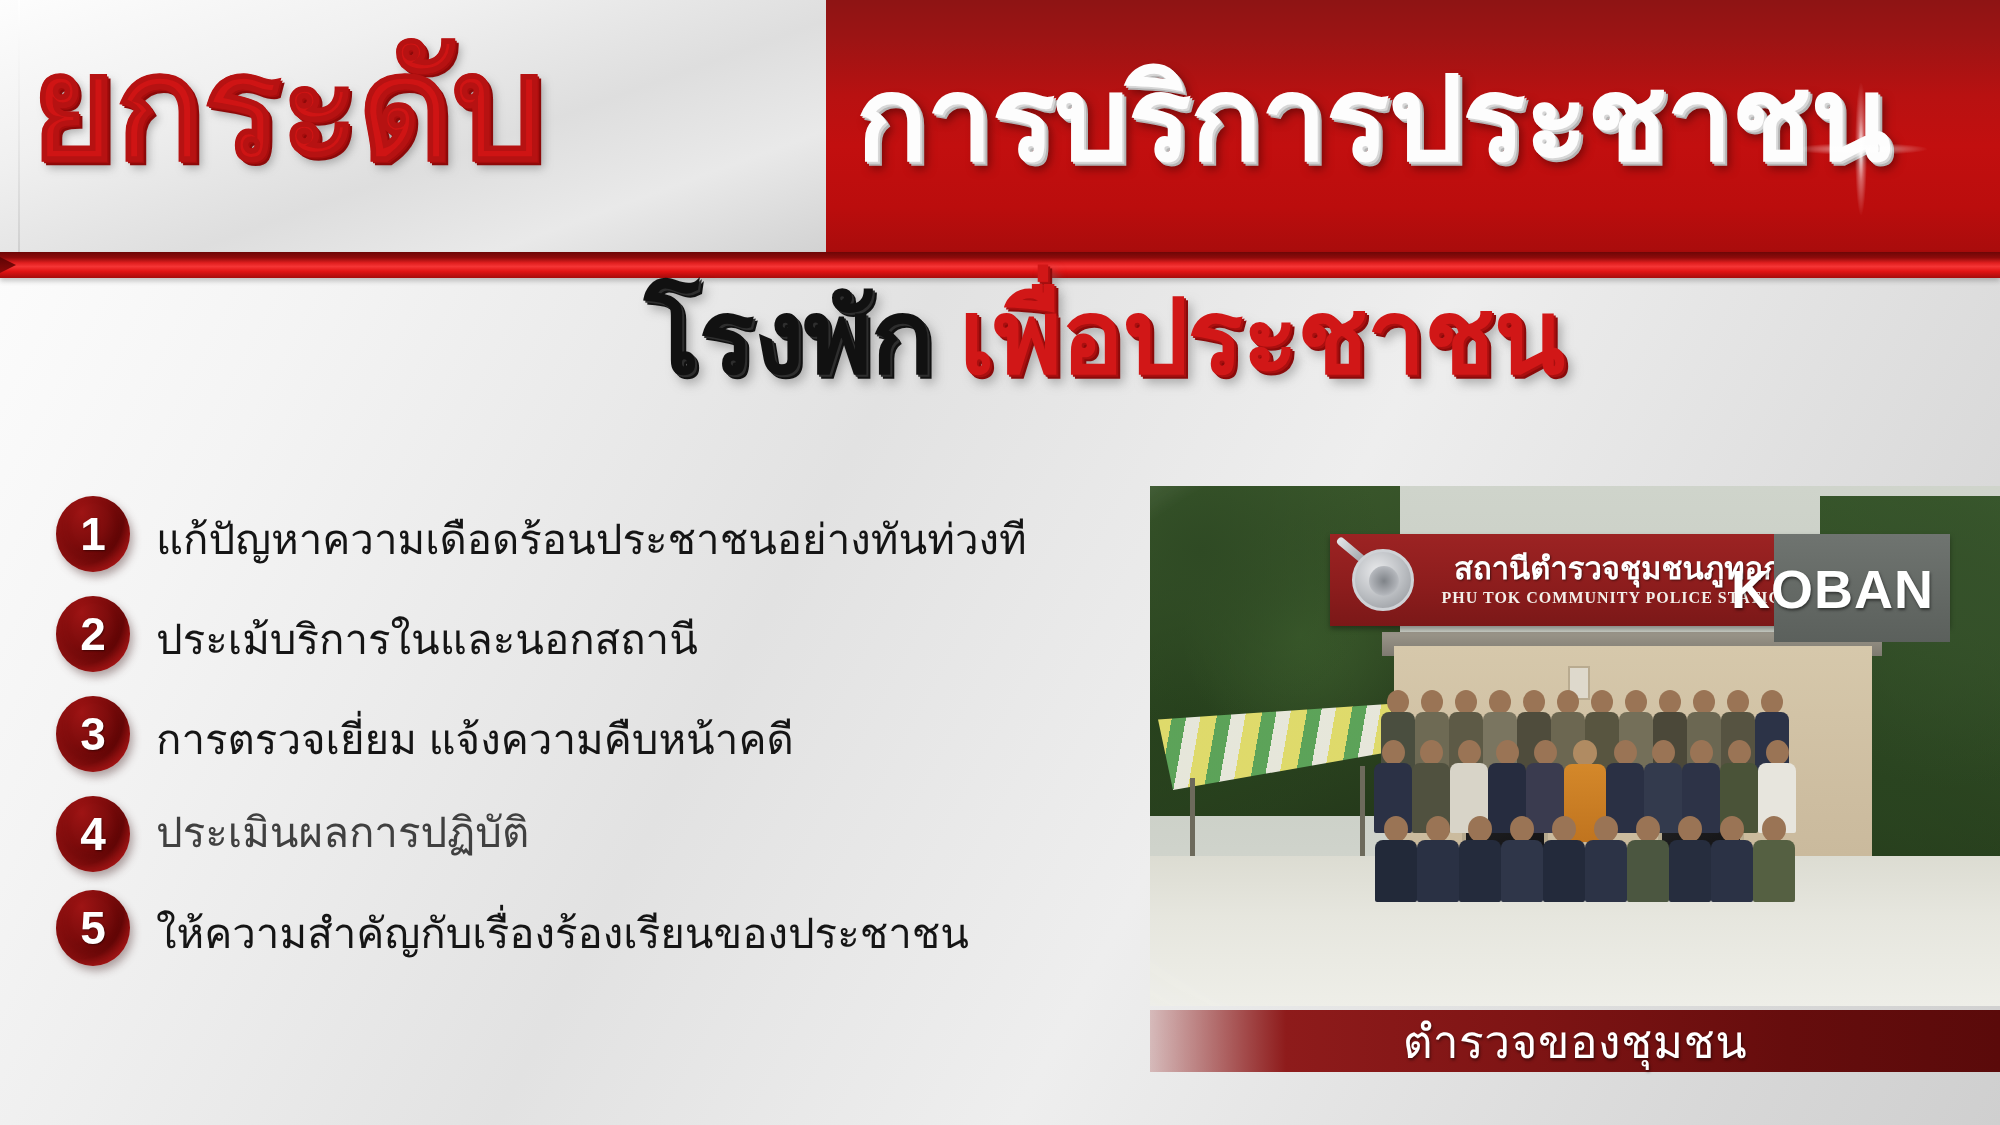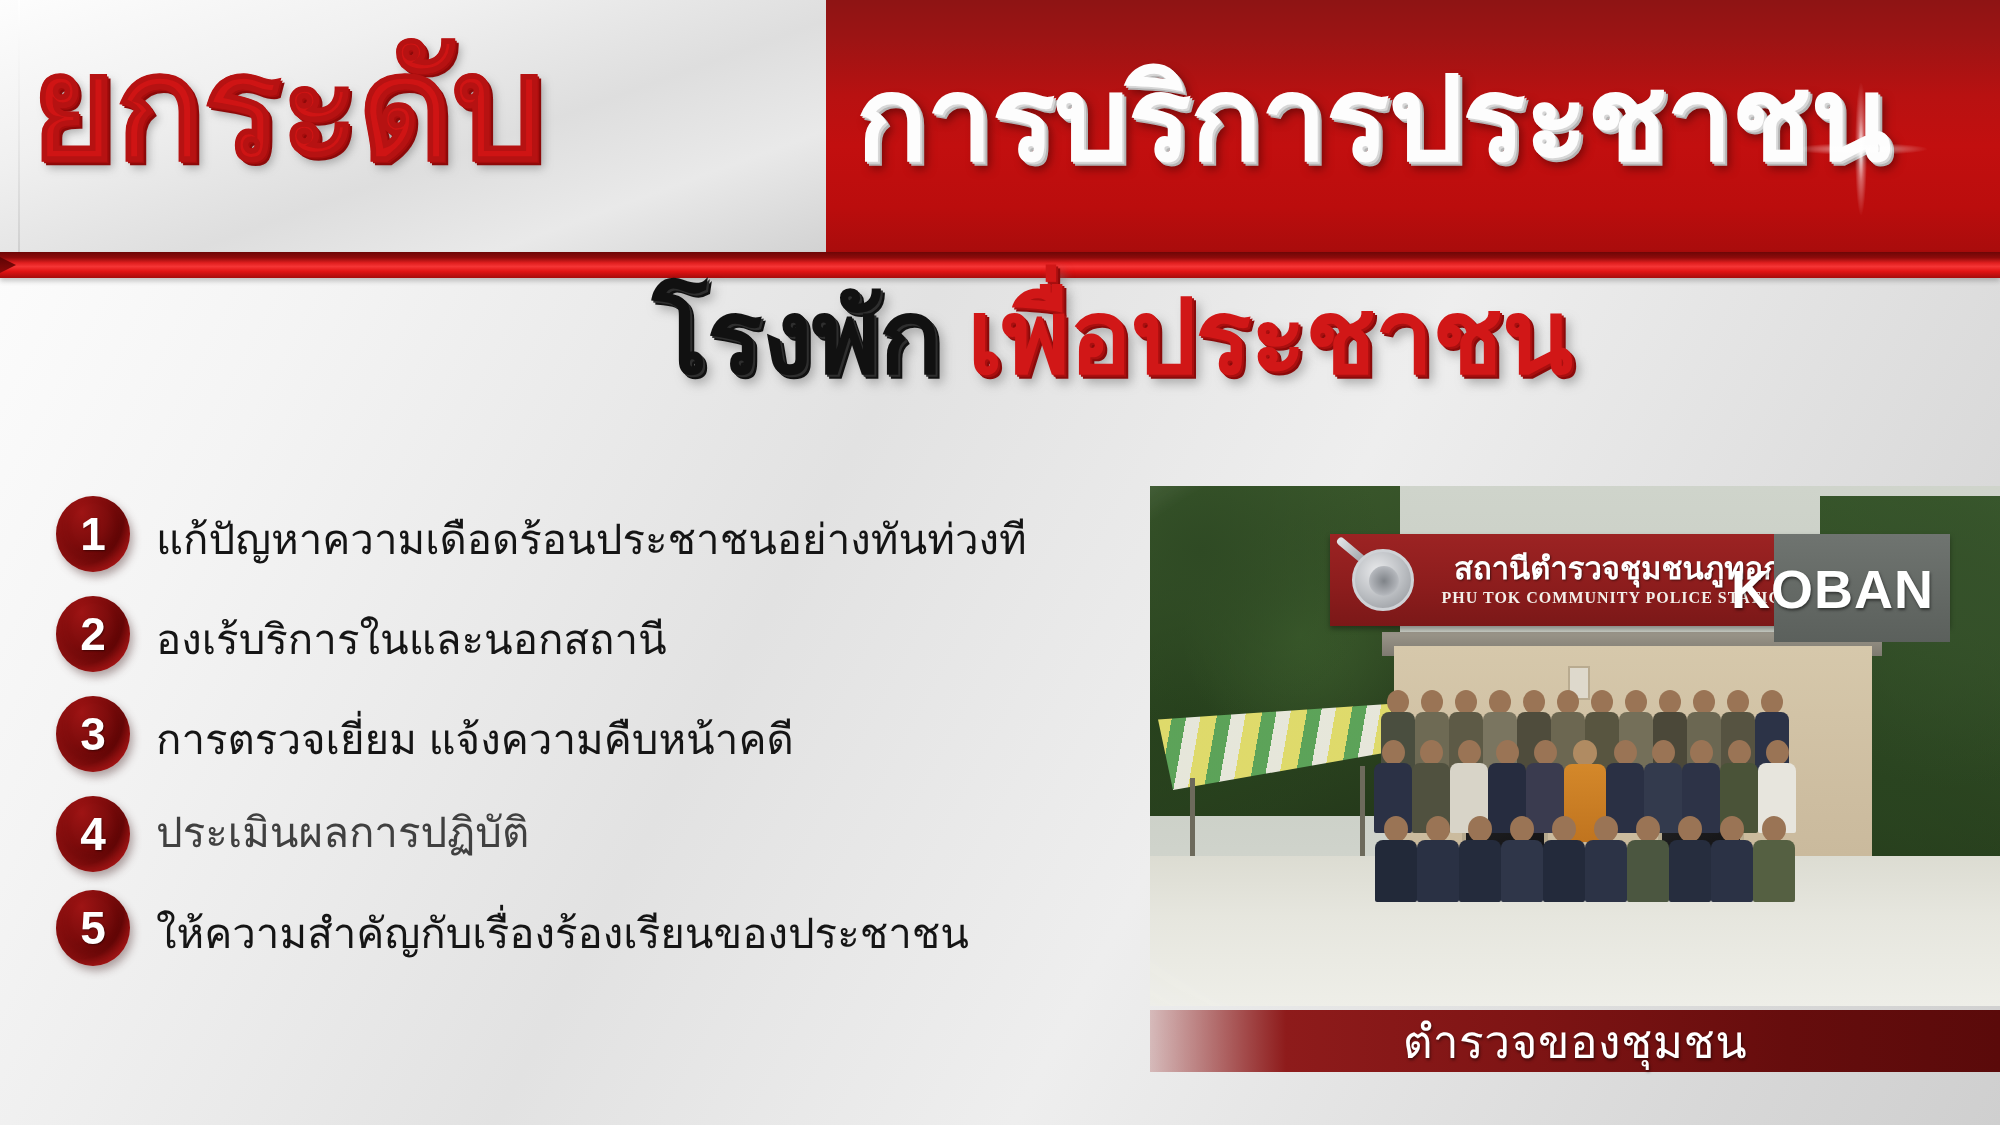--- a/index.html
+++ b/index.html
@@ -72,21 +72,21 @@
     box-shadow:0 3px 5px rgba(0,0,0,.22);
   }
   .divider::before{
     content:""; position:absolute; left:0; top:5px; width:16px; height:16px;
     background:linear-gradient(180deg,#5d0404,#8a0909);
     clip-path:polygon(0 0,100% 50%,0 100%);
   }
 
   
   .subtitle {
-    position:absolute; left:16px; top:282px; width:1596px; height:110px;
+    position:absolute; left:8px; top:282px; width:1596px; height:110px;
     text-align:right; padding-right:40px;
     white-space:nowrap;
   }
   .sub-black, .sub-red {
     font-size:104px; line-height:110px; font-weight:700; letter-spacing:-1px;
     display:inline-block; vertical-align:top;
   }
   .sub-black{
     color:#111;
     text-shadow:2px 2px 0 #2e2e2e, 4px 4px 0 #111, 7px 8px 11px rgba(120,120,120,.6);
@@ -242,21 +242,21 @@
     <div class="badge">
       <span>1</span>
     </div>
     <div class="li-text">แก้ปัญหาความเดือดร้อนประชาชนอย่างทันท่วงที</div>
   </div>
 
   <div class="list-item">
     <div class="badge">
       <span>2</span>
     </div>
-    <div class="li-text">องเร้บริการในและนอกสถานี</div>
+    <div class="li-text">ประเม้บริการในและนอกสถานี</div>
   </div>
 
   <div class="list-item">
     <div class="badge">
       <span>3</span>
     </div>
     <div class="li-text">การตรวจเยี่ยม แจ้งความคืบหน้าคดี</div>
   </div>
 
   <div class="list-item">

